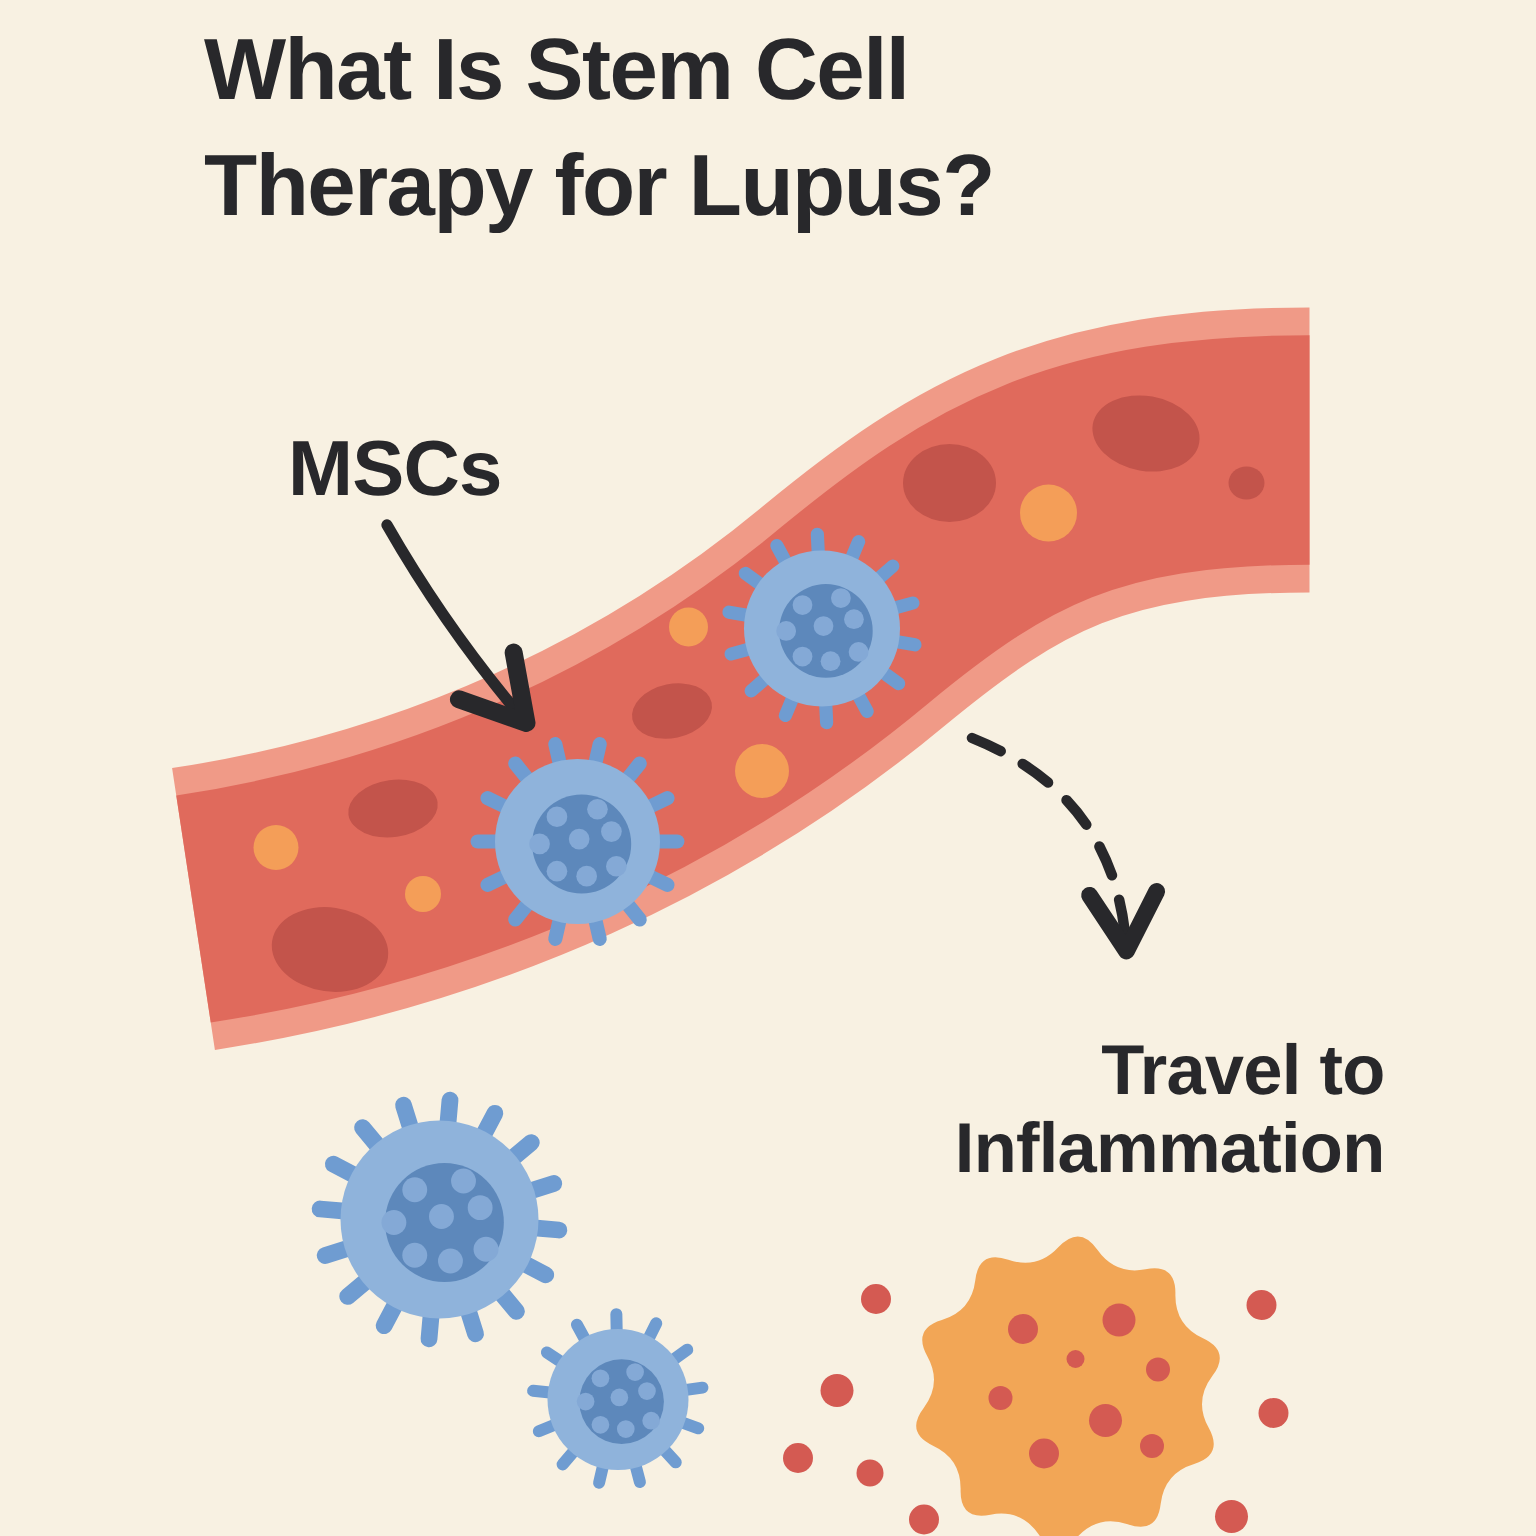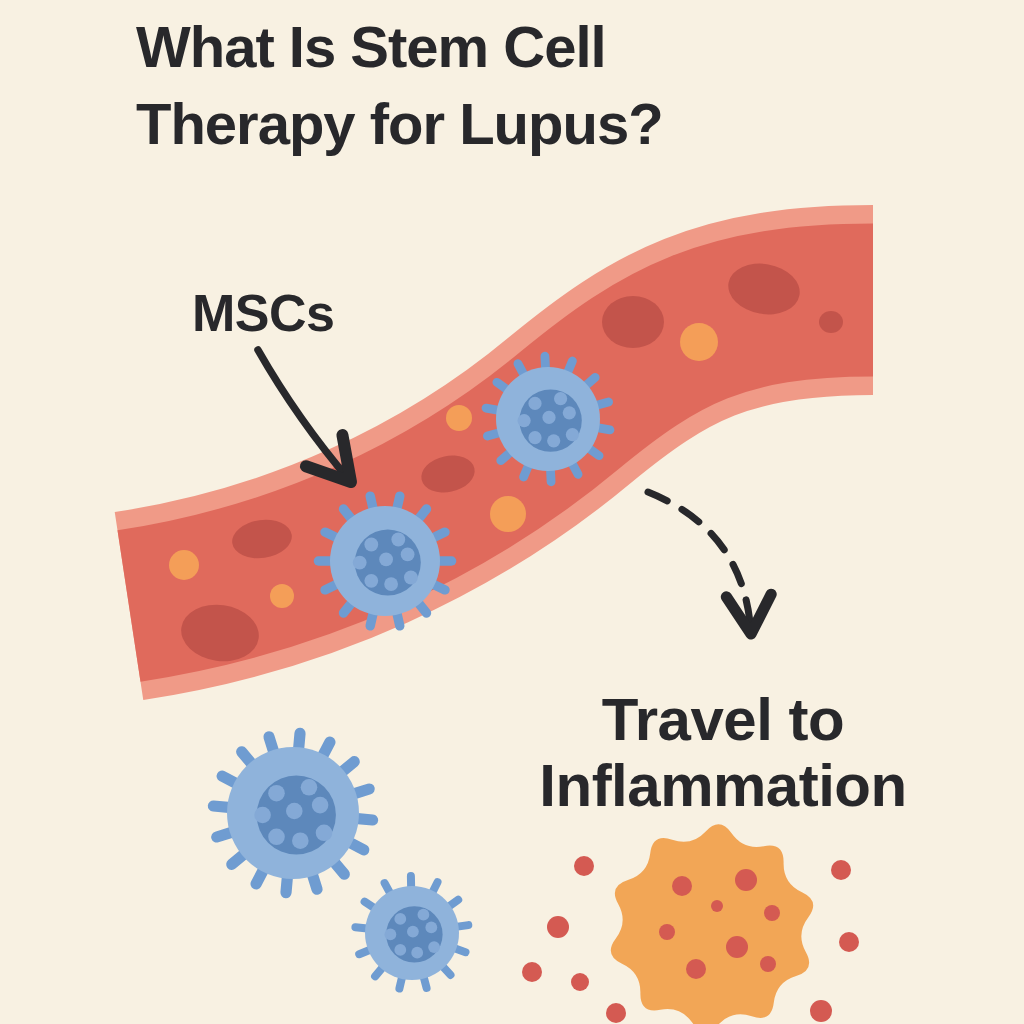--- a/index.html
+++ b/index.html
@@ -18,21 +18,21 @@
     font-size:58px;font-weight:700;line-height:1.33;letter-spacing:-1px;
     color:var(--ink,#28282b);white-space:pre-line;
   }
   .msc-label{
     position:absolute;left:192px;top:283px;
     font-size:52px;font-weight:600;letter-spacing:-0.5px;
     color:var(--ink,#28282b);
   }
   .travel-label{
     position:absolute;left:523px;top:687px;width:400px;
-    text-align:center;font-size:60px;font-weight:600;line-height:1.1;
+    text-align:right;font-size:47px;font-weight:600;line-height:1.1;
     letter-spacing:-0.5px;color:var(--ink,#28282b);white-space:pre-line;
   }
 </style>
 </head>
 <body>
 
 <div class="canvas">
   <svg width="1024" height="1024" viewBox="0 0 1024 1024" xmlns="http://www.w3.org/2000/svg">
       <defs>
         <marker id="arrowhead" markerWidth="10" markerHeight="10" refX="7" refY="5" orient="auto" markerUnits="strokeWidth">

